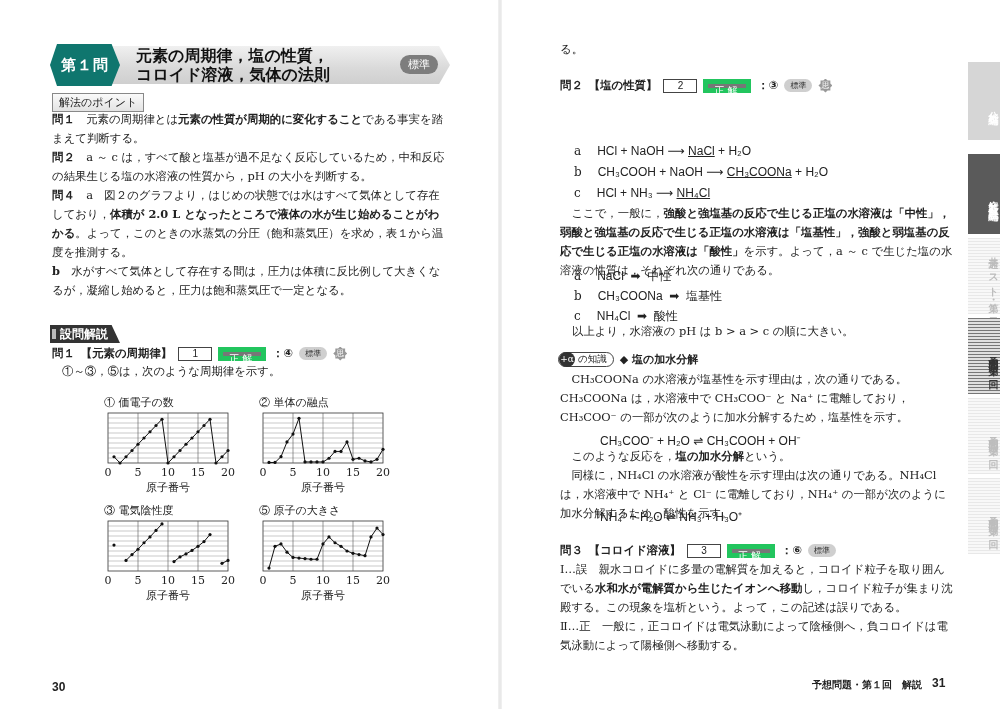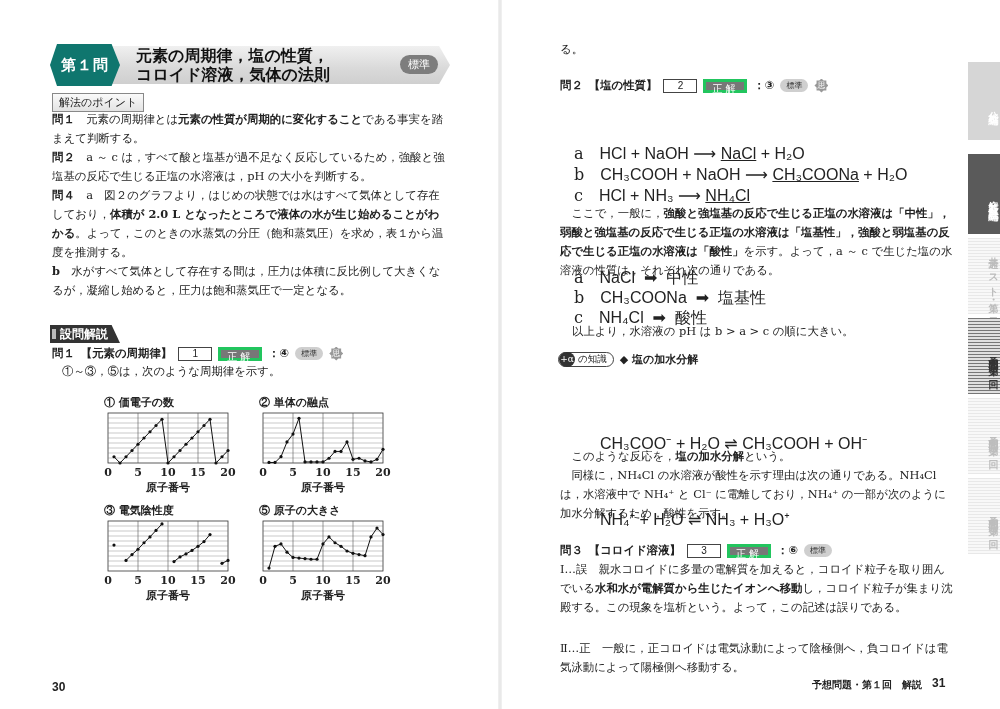--- a/index.html
+++ b/index.html
@@ -28,35 +28,35 @@
   .txt { position: absolute; font-size: 11.4px; line-height: 19px; }
   .txt b { font-weight: bold; }
   .qnum { font-weight: bold; font-family: "Liberation Sans", sans-serif; }
 
   .section-head { position: absolute; left: 50px; top: 325px; height: 18px; background: #333; color: #fff; font-weight: bold;
     font-size: 12px; padding: 1px 12px 0 10px; clip-path: polygon(0 0, 88% 0, 100% 100%, 0 100%); }
   .section-head::before { content: ""; position: absolute; left: 2px; top: 4px; width: 4px; height: 10px; background:#bbb; }
 
   .qline { position: absolute; font-size: 11.4px; display: flex; align-items: center; gap: 6px; white-space: nowrap; }
   .ansbox { display: inline-block; border: 1px solid #444; width: 34px; height: 14px; text-align: center; font-size: 10px; line-height: 12px; font-family: "Liberation Sans", sans-serif; }
-  .correct { display: inline-block; background: #777; color: #fff; font-size: 10px; padding: 0 6px; height: 14px; line-height: 14px; border: 3px solid #22c55e; letter-spacing: 3px; }
+  .correct { display: inline-block; background: #777; color: #fff; font-size: 10px; padding: 0 6px; height: 14px; line-height: 14px; border: 5px solid #22c55e; letter-spacing: 3px; }
   .lvl { display: inline-block; background: #cfcfcf; color: #333; font-size: 8px; padding: 1px 6px; border-radius: 8px; }
   .think { display: inline-block; width: 14px; height: 14px; background: #999; color: #fff; font-size: 8px; text-align: center; line-height: 14px;
     clip-path: polygon(50% 0,65% 15%,85% 15%,85% 35%,100% 50%,85% 65%,85% 85%,65% 85%,50% 100%,35% 85%,15% 85%,15% 65%,0 50%,15% 35%,15% 15%,35% 15%); }
 
   
-  .chart { position: absolute; font-weight: bold; }
+  .chart { position: absolute; }
   .chart-title { position: absolute; font-size: 11px; white-space: nowrap; }
   .chart svg { position: absolute; overflow: visible; }
   .axis-lbl { font-family: "DejaVu Serif", serif; font-size: 11px; fill: #222; }
 
   .pagenum { position: absolute; font-weight: bold; font-size: 12px; font-family: "Liberation Sans", sans-serif; }
   .footer { position: absolute; font-size: 10px; font-weight: bold; font-family: "Liberation Sans", sans-serif; }
 
-  .eq { position: absolute; font-size: 16px; font-family: "Liberation Sans", sans-serif; white-space: nowrap; }
+  .eq { position: absolute; font-size: 12px; font-family: "Liberation Sans", sans-serif; white-space: nowrap; }
   .eq .lab { font-family: "DejaVu Serif", serif; margin-right: 16px; }
   .u { text-decoration: underline; }
 
   .knowledge { position: absolute; left: 558px; top: 352px; display: flex; align-items: center; font-size: 11px; gap: 6px; }
   .kbadge { display: inline-flex; align-items: center; border: 1px solid #444; border-radius: 9px; padding: 0 6px 0 0; height: 15px; font-size: 9.5px; }
   .kalpha { display: inline-block; width: 16px; height: 15px; border-radius: 8px; background: #333; color: #fff; font-size: 9px; text-align: center; line-height: 15px; margin-right: 3px; }
 
   
   .sidetabs { position: absolute; right: 0; top: 62px; width: 32px; }
   .stab { position: absolute; right: 0; width: 32px; display: flex; align-items: flex-start; justify-content: center;
@@ -78,21 +78,21 @@
       <div>元素の周期律，塩の性質，</div>
       <div>コロイド溶液，気体の法則</div>
     </div>
     <div class="banner-level">標準</div>
   </div>
 
   <div class="point-label sans">解法のポイント</div>
 
   <div class="txt" style="left:52px; top:110px; width:398px;">
     <div><span class="qnum">問１</span><span>　元素の周期律とは</span><b>元素の性質が周期的に変化すること</b><span>である事実を踏まえて判断する。</span></div>
-    <div><span class="qnum">問２</span><span>　a ～ c は，すべて酸と塩基が過不足なく反応しているため，強酸と強塩基の反応で生じる正塩の水溶液は，pH の大小を判断する。</span></div>
+    <div><span class="qnum">問２</span><span>　a ～ c は，すべて酸と塩基が過不足なく反応しているため，中和反応の結果生じる塩の水溶液の性質から，pH の大小を判断する。</span></div>
     <div><span class="qnum">問４</span><span>　a　図２のグラフより，はじめの状態では水はすべて気体として存在しており，</span><b>体積が 2.0 L となったところで液体の水が生じ始めることがわかる</b><span>。よって，このときの水蒸気の分圧（飽和蒸気圧）を求め，表１から温度を推測する。</span></div>
     <div><b>b</b><span>　水がすべて気体として存在する間は，圧力は体積に反比例して大きくなるが，凝縮し始めると，圧力は飽和蒸気圧で一定となる。</span></div>
   </div>
 
   <div class="section-head sans">設問解説</div>
 
   <div class="qline" style="left:52px; top:346px;">
     <span class="qnum">問１</span>
     <span class="sans" style="font-weight:bold;">【元素の周期律】</span>
     <span class="ansbox">1</span>
@@ -326,40 +326,41 @@
   <div class="txt" style="left:72px; top:322px;">以上より，水溶液の pH は b &gt; a &gt; c の順に大きい。</div>
 
   <div class="knowledge" style="left:58px;">
     <span class="kbadge">
       <span class="kalpha">+α</span>
       <span>の知識</span>
     </span>
     <b>◆ 塩の加水分解</b>
   </div>
 
+  <div class="txt" style="left:60px; top:370px; width:396px;">　CH₃COONa の水溶液が塩基性を示す理由は，次の通りである。CH₃COONa は，水溶液中で CH₃COO⁻ と Na⁺ に電離しており，CH₃COO⁻ の一部が次のように加水分解するため，塩基性を示す。</div>
   <div class="eq" style="left:100px; top:432px;">CH₃COO⁻ + H₂O ⇌ CH₃COOH + OH⁻</div>
   <div class="txt" style="left:60px; top:447px;">
     <span>　このような反応を，</span><b>塩の加水分解</b><span>という。</span>
   </div>
   <div class="txt" style="left:60px; top:466px; width:396px;">　同様に，NH₄Cl の水溶液が酸性を示す理由は次の通りである。NH₄Cl は，水溶液中で NH₄⁺ と Cl⁻ に電離しており，NH₄⁺ の一部が次のように加水分解するため，酸性を示す。</div>
   <div class="eq" style="left:100px; top:508px;">NH₄⁺ + H₂O ⇌ NH₃ + H₃O⁺</div>
 
   <div class="qline" style="left:60px; top:543px;">
     <span class="qnum">問３</span>
     <span class="sans" style="font-weight:bold;">【コロイド溶液】</span>
     <span class="ansbox">3</span>
     <span class="correct sans">正解</span>
     <span class="sans" style="font-weight:bold;">：⑥</span>
     <span class="lvl">標準</span>
   </div>
 
   <div class="txt" style="left:60px; top:560px; width:396px;">
     <span>Ⅰ…誤　親水コロイドに多量の電解質を加えると，コロイド粒子を取り囲んでいる</span><b>水和水が電解質から生じたイオンへ移動</b><span>し，コロイド粒子が集まり沈殿する。この現象を塩析という。よって，この記述は誤りである。</span>
   </div>
-  <div class="txt" style="left:60px; top:639px; width:396px;">Ⅱ…正　一般に，正コロイドは電気泳動によって陰極側へ，負コロイドは電気泳動によって陽極側へ移動する。</div>
+  <div class="txt" style="left:60px; top:617px; width:396px;">Ⅱ…正　一般に，正コロイドは電気泳動によって陰極側へ，負コロイドは電気泳動によって陽極側へ移動する。</div>
 
   <div class="footer" style="left:312px; top:678px;">予想問題・第１回　解説</div>
   <div class="pagenum" style="left:432px; top:676px;">31</div>
 
   <div class="sidetabs">
     <div class="stab light" style="top:0; height:78px;">分析編</div>
     <div class="stab dark" style="top:92px; height:80px;">解答・解説編</div>
     <div class="stab striped" style="top:176px; height:76px;">共通テスト・第１日程</div>
     <div class="stab striped-dark" style="top:256px; height:76px;">予想問題・第１回</div>
     <div class="stab striped" style="top:336px; height:76px;">予想問題・第２回</div>

